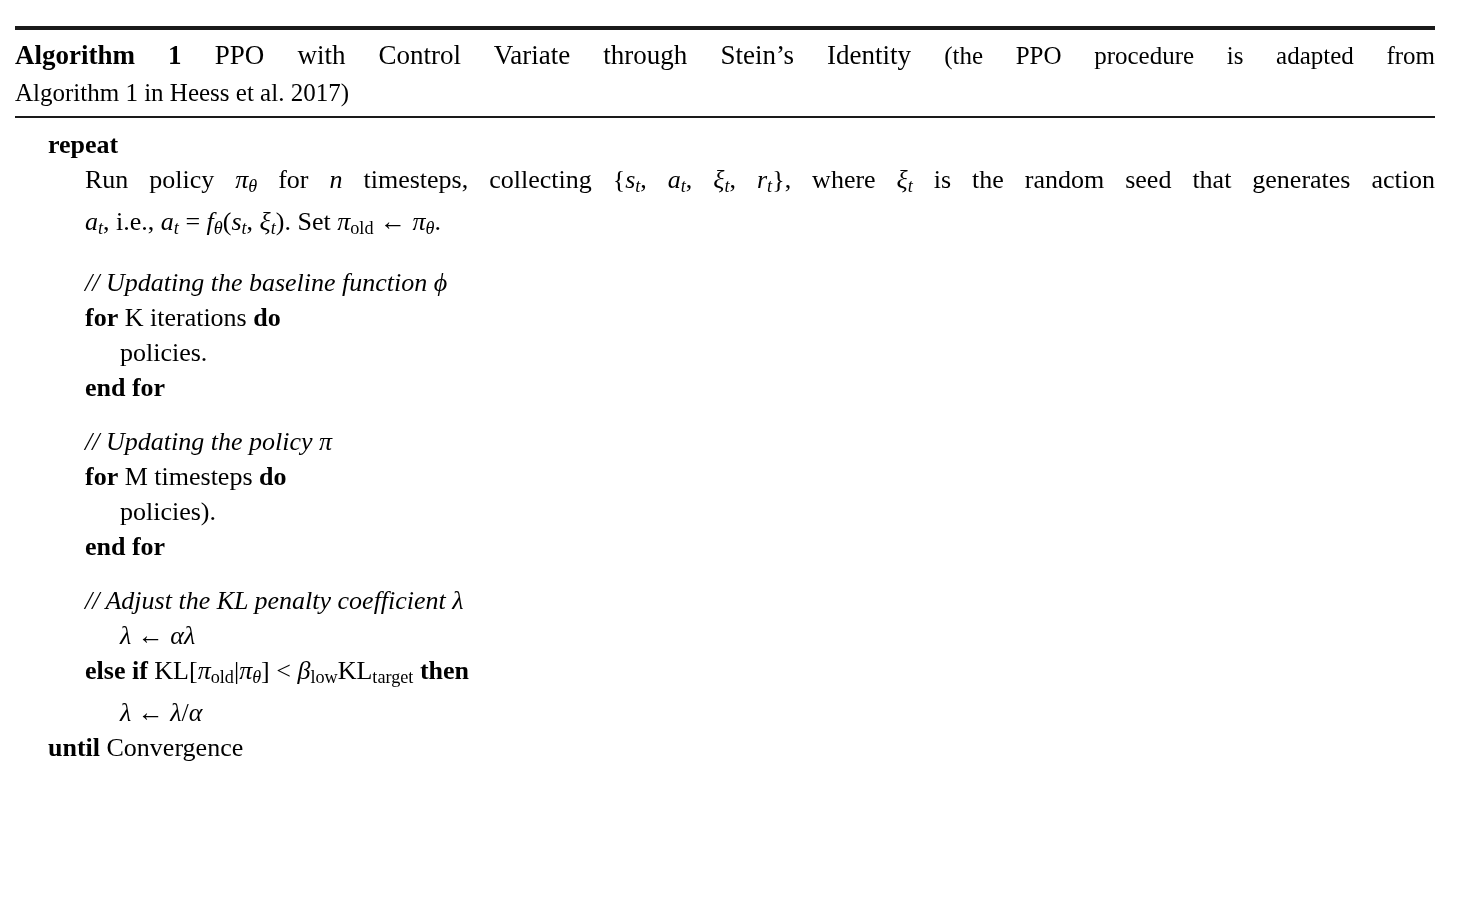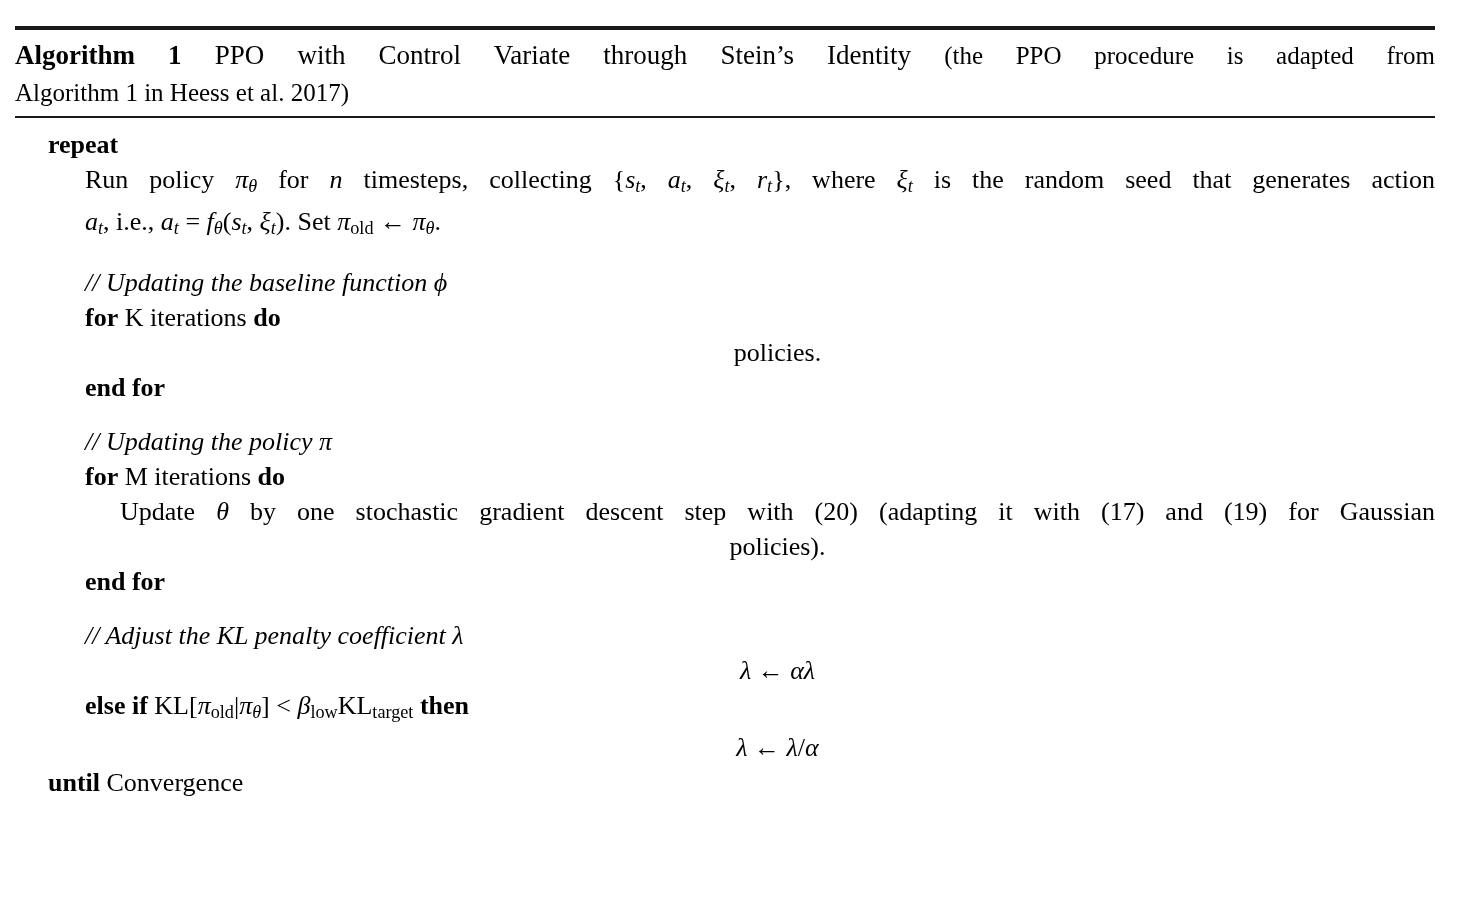--- a/index.html
+++ b/index.html
@@ -24,21 +24,21 @@
 
   .algo {
     margin: 9px 25px 0 15px;
     font-size: 26px; line-height: 35px;
   }
   .line { text-align: left; }
   .line.just { text-align: justify; text-align-last: justify; }
   .line.gap { margin-top: 19px; }
   .ind0 { padding-left: 33px; }
   .ind1 { padding-left: 70px; }
-  .ind2 { padding-left: 105px; text-align: center; }
+  .ind2 { padding-left: 105px; }
 
   .kw { font-weight: bold; margin-top: 40px; }
   .cm { font-style: italic; }
   .mi { font-style: italic; }
   .mr { font-style: normal; }
   .sm { font-style: italic; font-size: 0.7em; vertical-align: -0.22em; }
   .sr { font-style: normal;  font-size: 0.7em; vertical-align: -0.22em; font-family: Liberation Serif, serif; }
 </style>
 </head>
 <body>
@@ -60,22 +60,21 @@
 
   <div class="algo">
       <div class="line ind0"><span class="kw">repeat</span></div>
       <div class="line ind1 just"><span>Run policy </span><span class="mi">π</span><span class="sm">θ</span><span> for </span><span class="mi">n</span><span> timesteps, collecting </span><span class="mr">{</span><span class="mi">s</span><span class="sm">t</span><span class="mr">, </span><span class="mi">a</span><span class="sm">t</span><span class="mr">, </span><span class="mi">ξ</span><span class="sm">t</span><span class="mr">, </span><span class="mi">r</span><span class="sm">t</span><span class="mr">}</span><span>, where </span><span class="mi">ξ</span><span class="sm">t</span><span> is the random seed that generates action</span></div>
       <div class="line ind1"><span class="mi">a</span><span class="sm">t</span><span>, i.e., </span><span class="mi">a</span><span class="sm">t</span><span class="mr"> = </span><span class="mi">f</span><span class="sm">θ</span><span class="mr">(</span><span class="mi">s</span><span class="sm">t</span><span class="mr">, </span><span class="mi">ξ</span><span class="sm">t</span><span class="mr">)</span><span>. Set </span><span class="mi">π</span><span class="sr">old</span><span class="mr"> ← </span><span class="mi">π</span><span class="sm">θ</span><span>.</span></div>
       <div class="line ind1 gap"><span class="cm">// Updating the baseline function </span><span class="mi">ϕ</span></div>
       <div class="line ind1"><span class="kw">for</span><span> K iterations </span><span class="kw">do</span></div>
       <div class="line ind2"><span>policies.</span></div>
       <div class="line ind1"><span class="kw">end for</span></div>
       <div class="line ind1 gap"><span class="cm">// Updating the policy </span><span class="mi">π</span></div>
-      <div class="line ind1"><span class="kw">for</span><span> M iterations </span><span class="kw">do</span></div>
-      <div class="line ind2 just"><span>Update </span><span class="mi">θ</span><span> by one stochastic gradient descent step with (20) (adapting it with (17) and (19) for Gaussian</span></div>
+      <div class="line ind1"><span class="kw">for</span><span> M timesteps </span><span class="kw">do</span></div>
       <div class="line ind2"><span>policies).</span></div>
       <div class="line ind1"><span class="kw">end for</span></div>
       <div class="line ind1 gap"><span class="cm">// Adjust the KL penalty coefficient </span><span class="mi">λ</span></div>
       <div class="line ind2"><span class="mi">λ</span><span class="mr"> ← </span><span class="mi">α</span><span class="mi">λ</span></div>
       <div class="line ind1"><span class="kw">else if </span><span class="mr">KL[</span><span class="mi">π</span><span class="sr">old</span><span class="mr">|</span><span class="mi">π</span><span class="sm">θ</span><span class="mr">] &lt; </span><span class="mi">β</span><span class="sr">low</span><span class="mr">KL</span><span class="sr">target</span><span> </span><span class="kw">then</span></div>
       <div class="line ind2"><span class="mi">λ</span><span class="mr"> ← </span><span class="mi">λ</span><span class="mr">/</span><span class="mi">α</span></div>
       <div class="line ind0"><span class="kw">until</span><span> Convergence</span></div>
     </div>
 
 </div>

